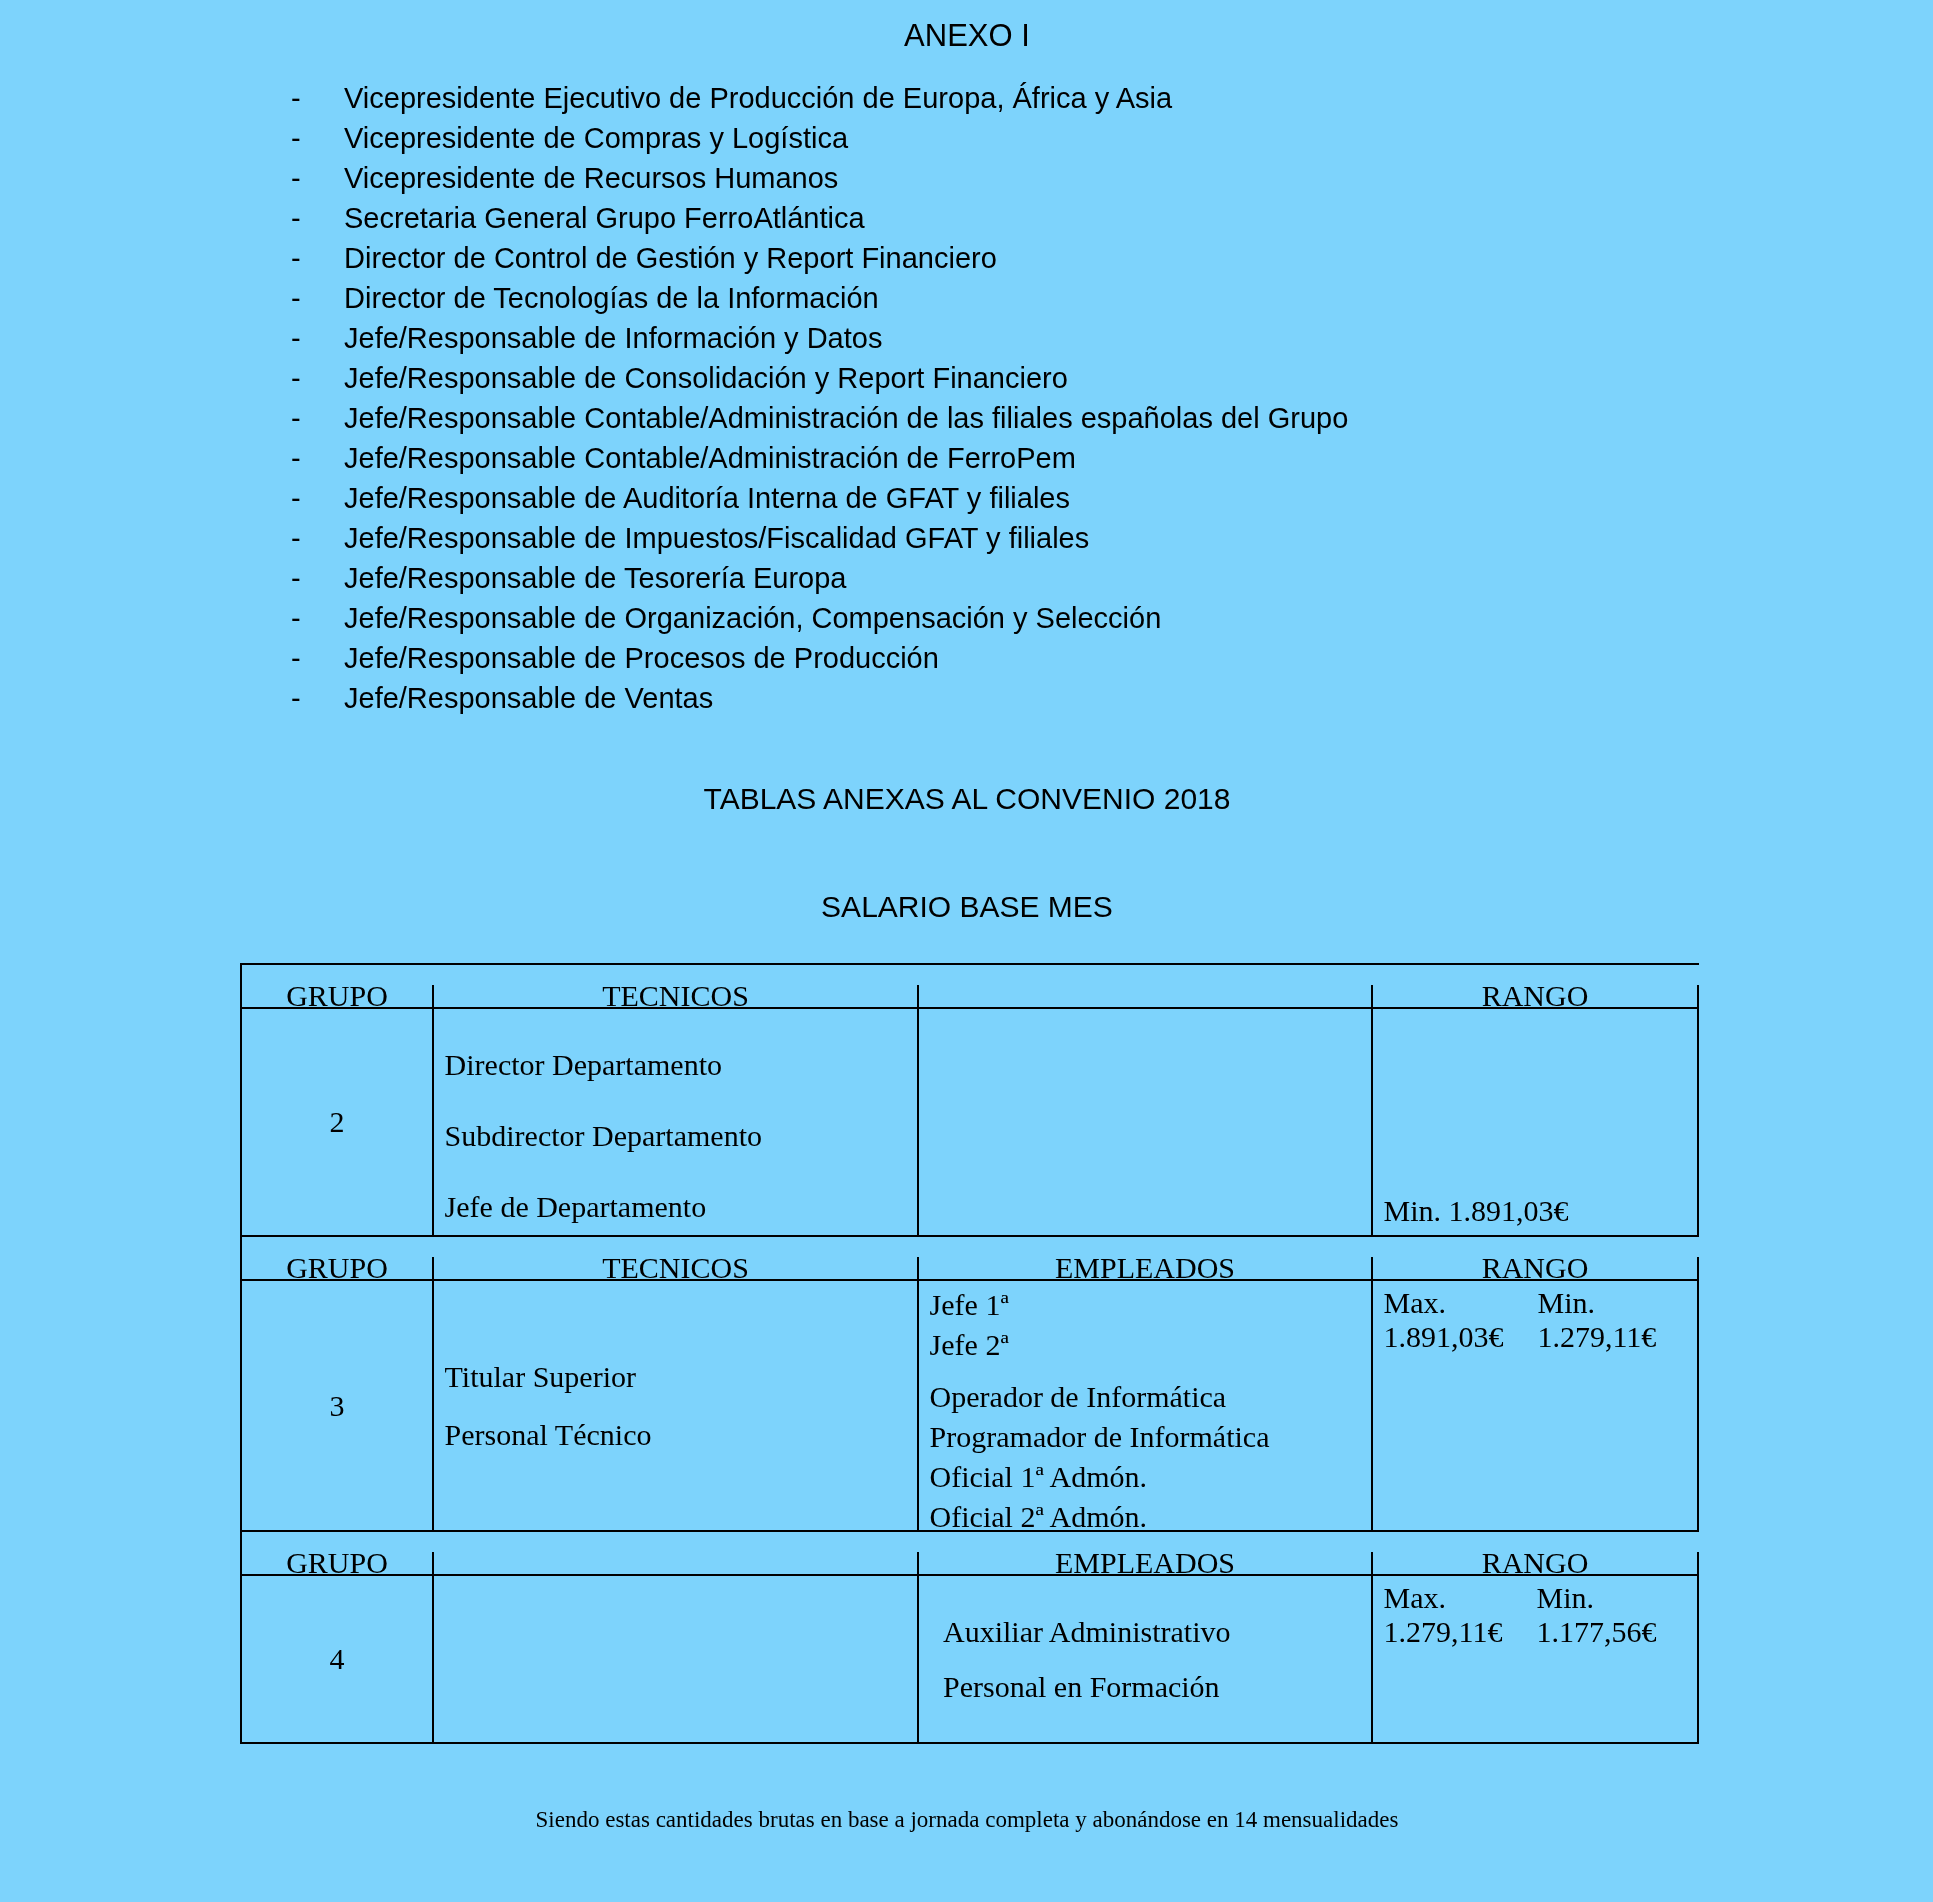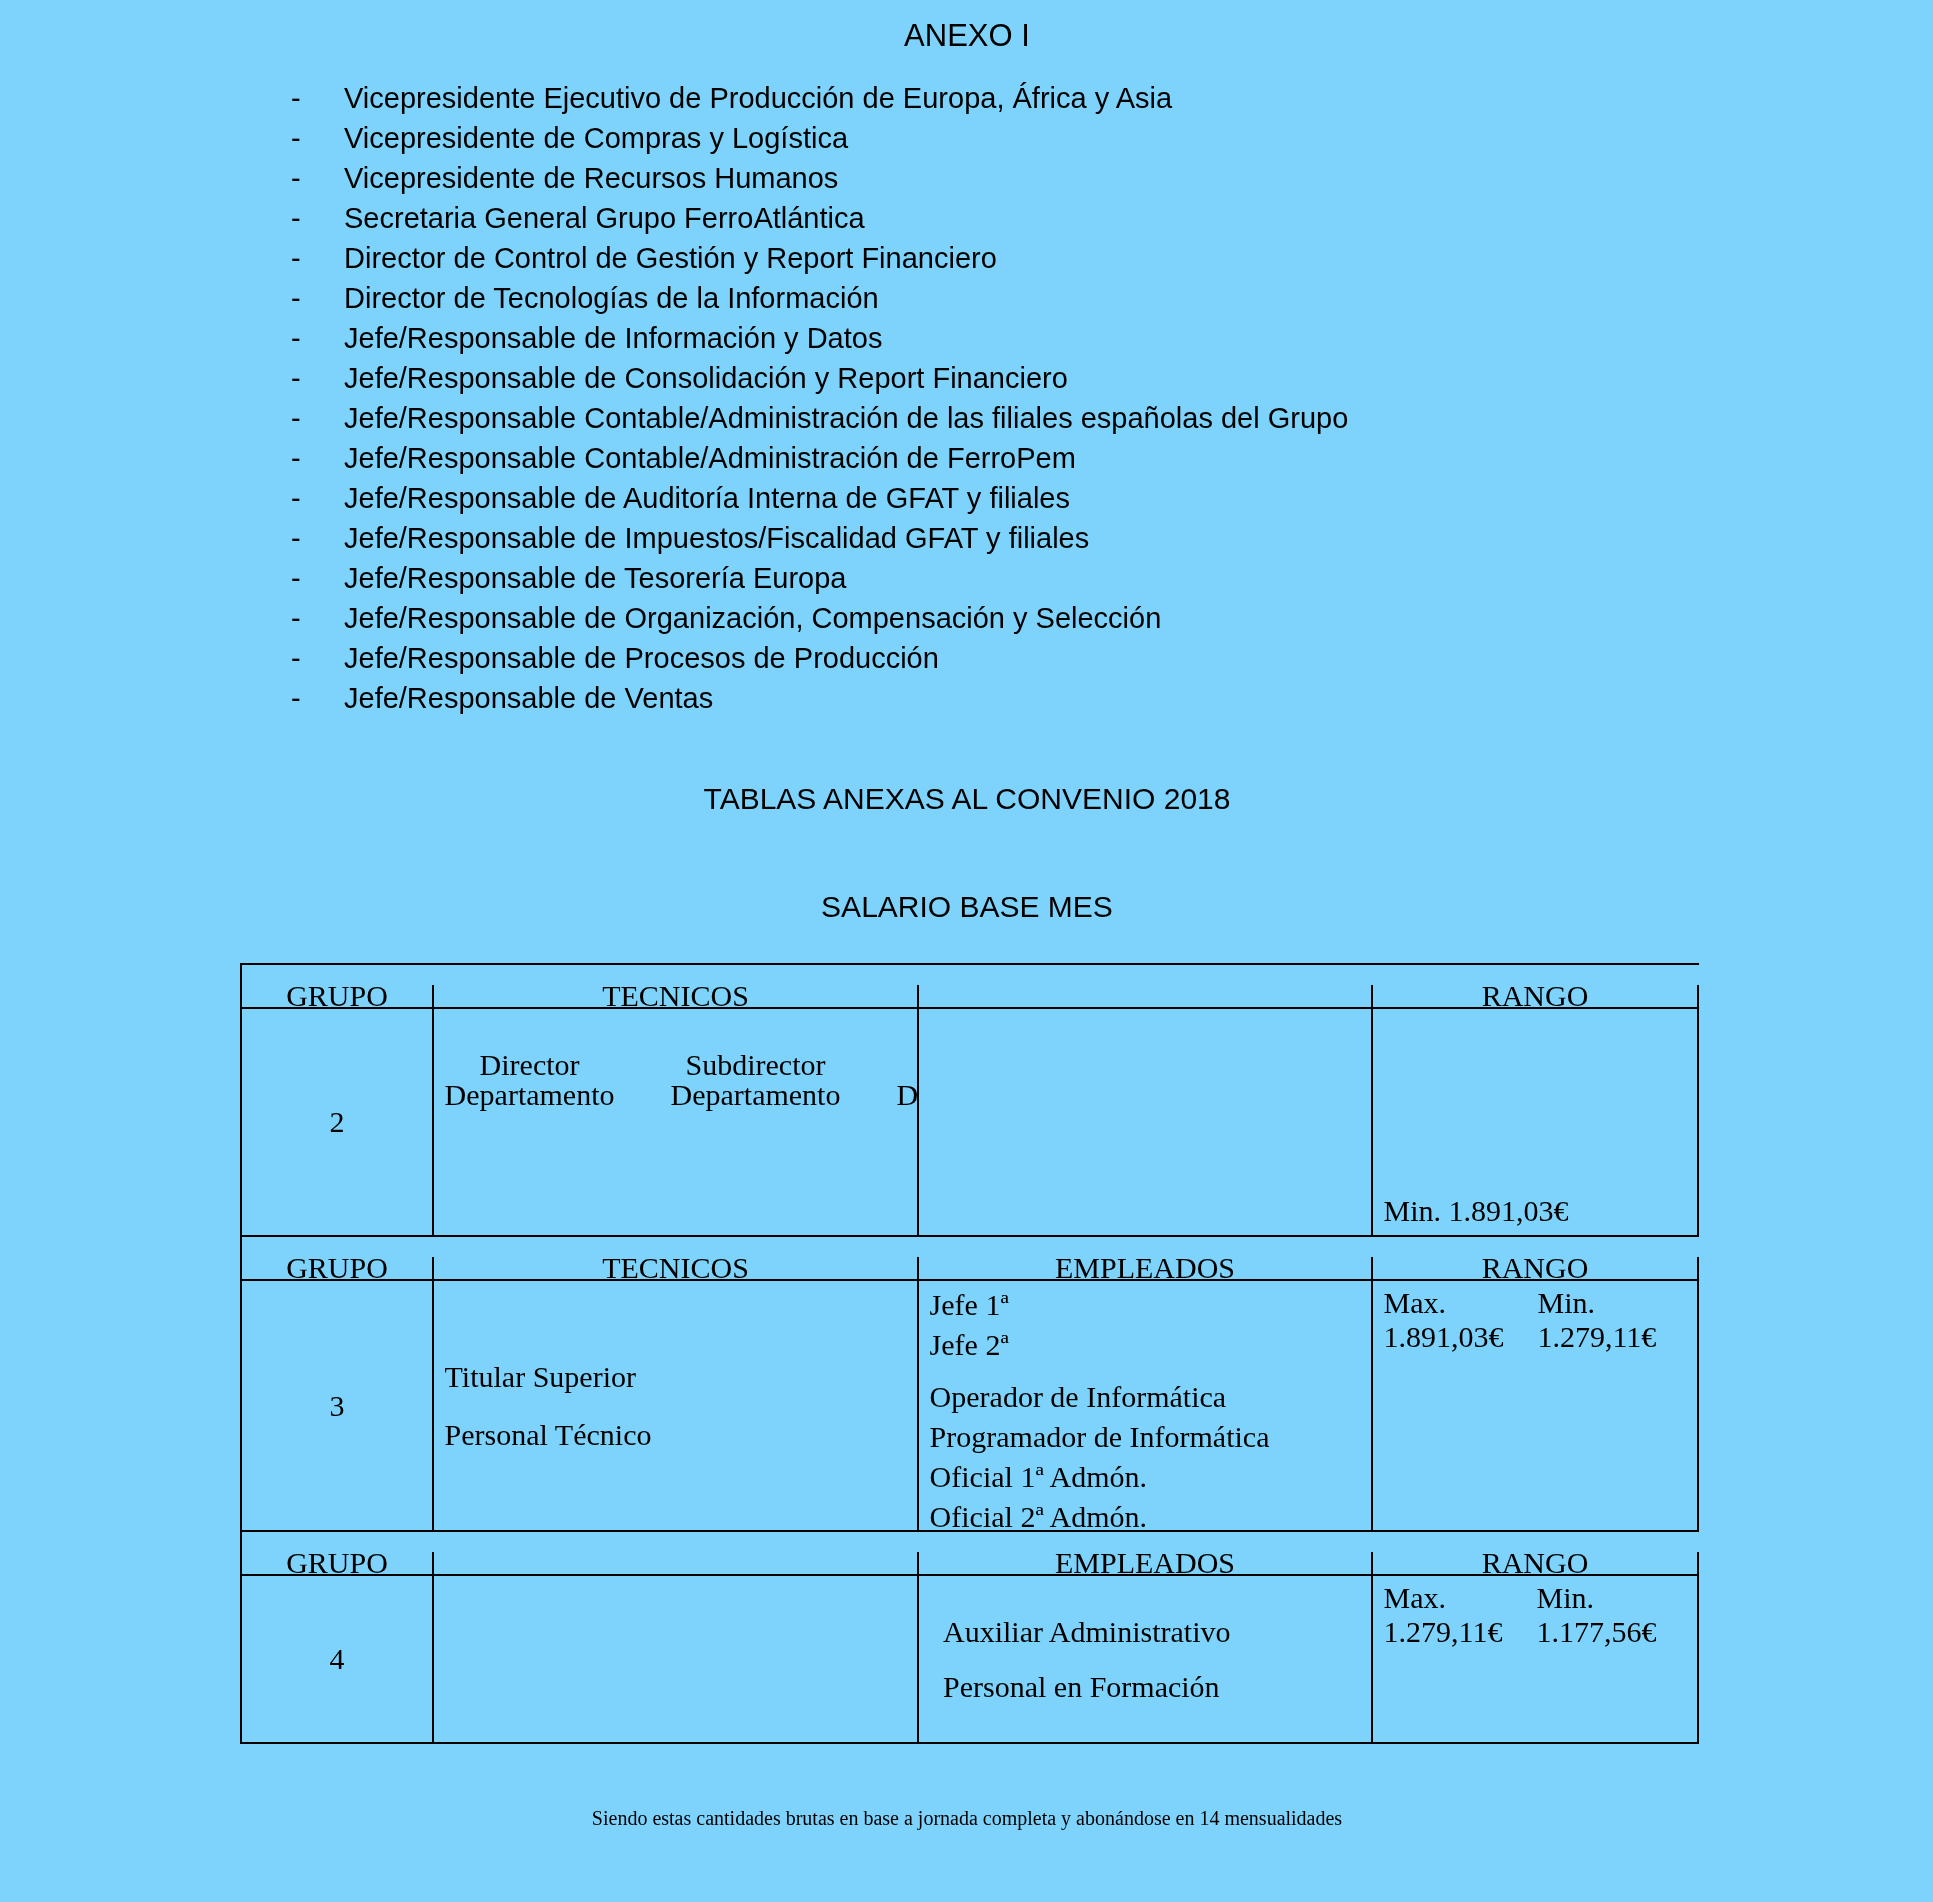--- a/index.html
+++ b/index.html
@@ -78,25 +78,24 @@
     font-weight: normal;
     margin-top: 20px;
   }
   .c-center {
     display: flex;
     align-items: center;
     justify-content: center;
   }
   .c-g2-tec {
     display: flex;
-    flex-direction: row;
-    gap: 56px;
+    flex-direction: column;
+    gap: 41px;
     padding: 41px 10.6px 8.8px 10.6px;
     line-height: 30px;
-    text-align: center;
   }
   .c-bottom {
     display: flex;
     flex-direction: column;
     justify-content: flex-end;
     padding: 7px 10.6px;
   }
   .c-between {
     display: flex;
     flex-direction: row;
@@ -127,21 +126,21 @@
     line-height: 30px;
   }
 
   
   .footer-note {
     position: absolute;
     top: 1807px; left: 0;
     width: 100%;
     text-align: center;
     font-family: "Liberation Serif", serif;
-    font-size: 20px;
+    font-size: 23px;
   }
 </style>
 </head>
 <body>
 
 <div class="page">
 
   <div class="doc-title">ANEXO I</div>
 
   <ul class="positions">

